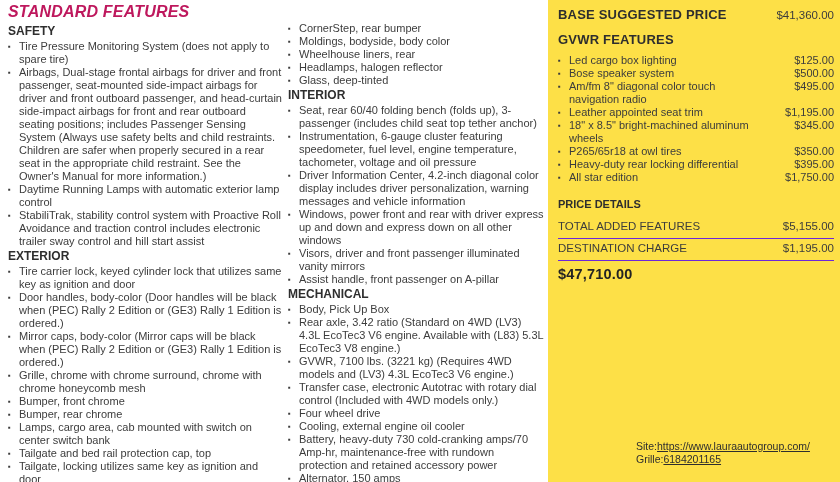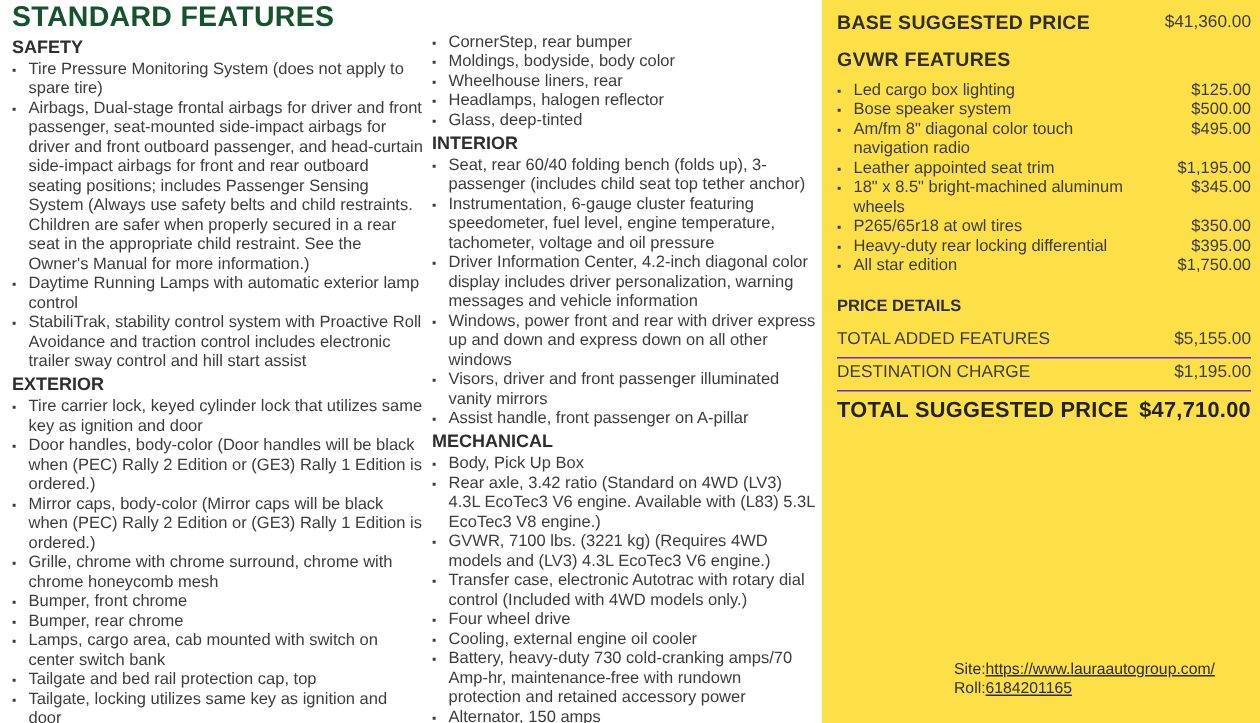--- a/index.html
+++ b/index.html
@@ -9,21 +9,21 @@
     background:#ffffff;
     color:#3c3c3c;
     position:relative;
     font-size:11px;
     line-height:13px;
   }
   .col { position:absolute; top:0; }
   .col-left  { left:8px;   width:274px; padding-top:5px; }
   .col-mid   { left:288px; width:256px; padding-top:22px; }
 
-  h1.page-title { font-size:19px; font-weight:bold; color:#14532d; margin-bottom:7px; letter-spacing:.2px; }
+  h1.page-title { font-size:16px; font-weight:bold; color:#be185d; margin-bottom:7px; letter-spacing:.2px;font-style:italic; }
   h2.sec-head   { font-size:12px;   font-weight:bold; color:#2e2e2e; margin:0 0 2px 0; }
   .sec-gap { margin-top:12px; }
 
   ul.feature-list { list-style:none; margin-bottom:2px; }
   ul.feature-list li { position:relative; padding-left:11px; margin:0; }
   ul.feature-list li .bullet {
     position:absolute; left:0; top:0; font-size:8px; line-height:13px; color:#3c3c3c;
   }
 
   
@@ -275,21 +275,20 @@
         <span>$5,155.00</span>
       </div>
 
       <div class="price-row">
         <span>DESTINATION CHARGE</span>
         <span>$1,195.00</span>
       </div>
     </div>
 
   <div class="total-row">
-    <span>TOTAL SUGGESTED PRICE</span>
     <span>$47,710.00</span>
   </div>
 
   <div class="panel-footer">
     <div><span>Site:</span><a>https://www.lauraautogroup.com/</a></div>
-    <div><span>Roll:</span><a>6184201165</a></div>
+    <div><span>Grille:</span><a>6184201165</a></div>
   </div>
 </div>
 
 </body></html>

